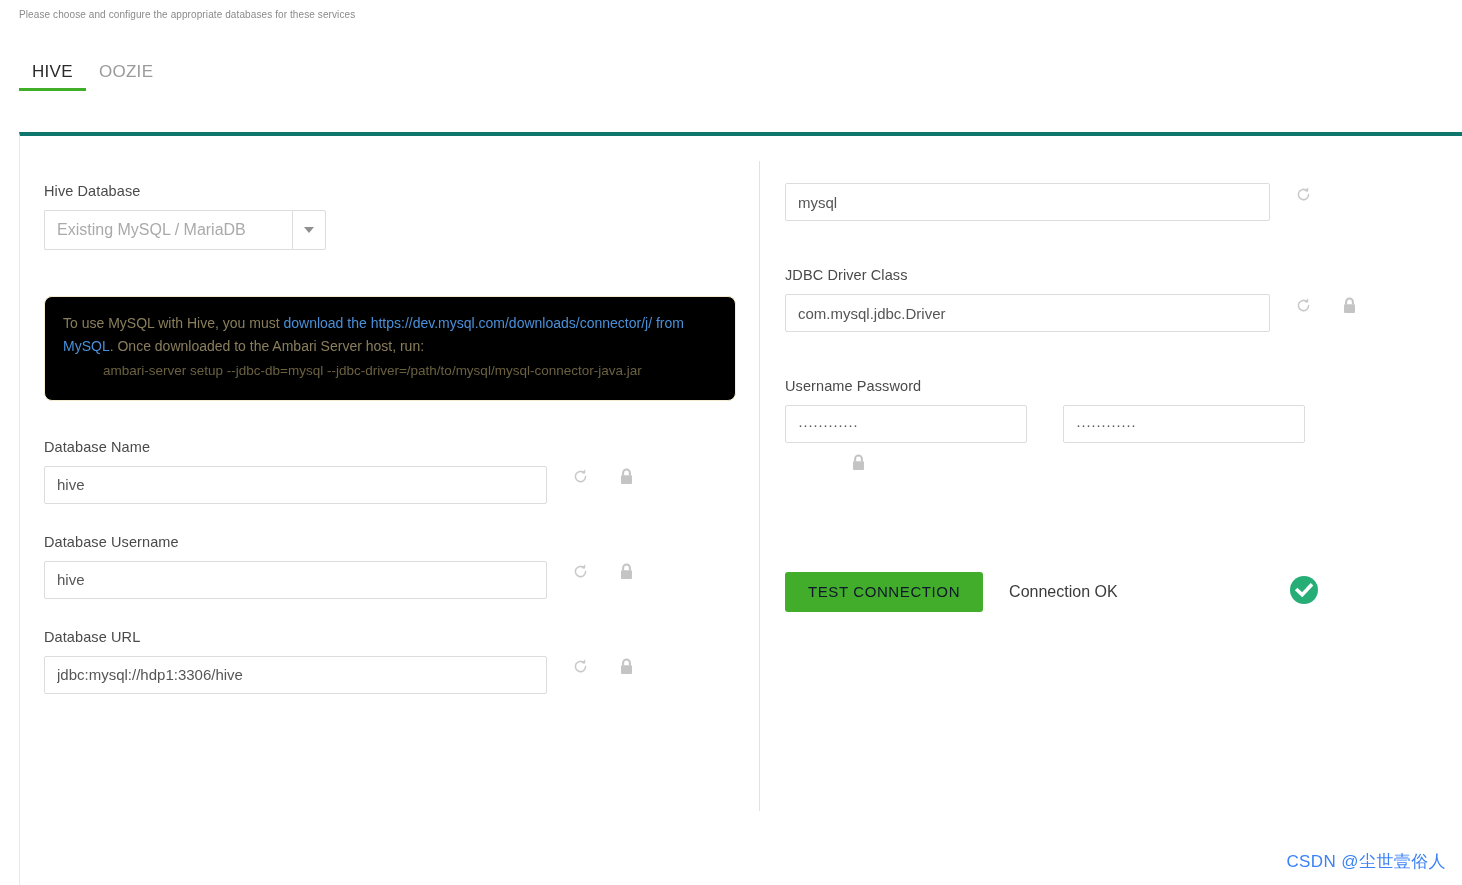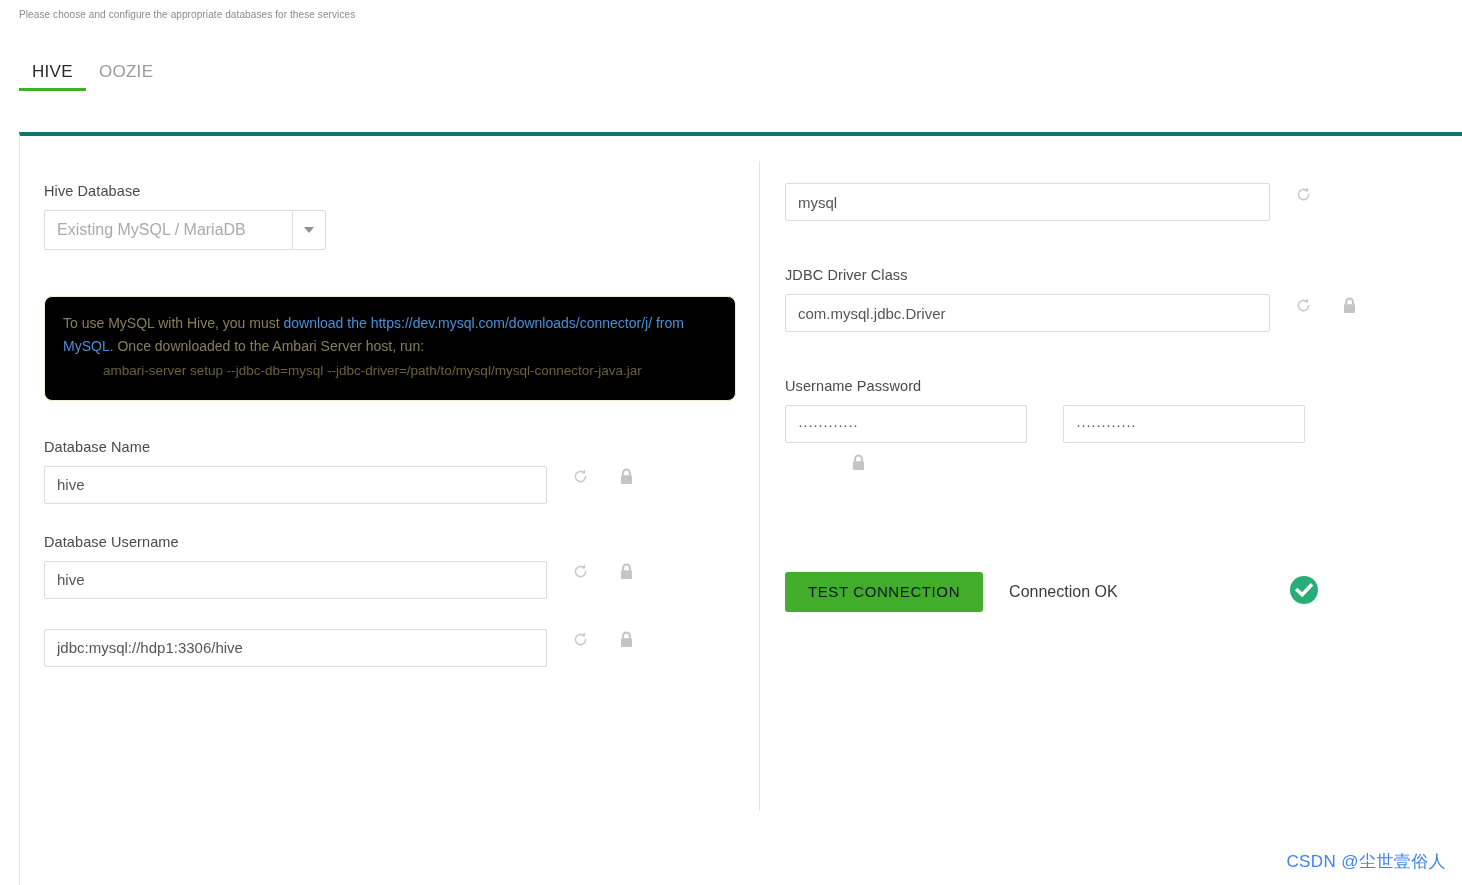--- a/index.html
+++ b/index.html
@@ -321,20 +321,21 @@
           <span class="icon-btn gap-lock">
             <svg width="17" height="19" viewBox="0 0 18 20" aria-hidden="true">
               <path d="M5.4 9V6.2a3.6 3.6 0 0 1 7.2 0V9" fill="none" stroke="#c4c4c4" stroke-width="2.2"></path>
               <rect x="3.2" y="8.6" width="11.6" height="9.4" rx="1" fill="#c4c4c4"></rect>
             </svg>
           </span>
         </div>
       </div>
 
       <div class="field">
+        <div class="field-label">Database URL</div>
         <div class="field-row">
           <input class="text-input input-left" value="jdbc:mysql://hdp1:3306/hive" style="">
           <span class="icon-btn gap-refresh">
             <svg width="17" height="17" viewBox="0 0 20 20" aria-hidden="true">
               <path d="M16 10a6 6 0 1 1-1.8-4.3" fill="none" stroke="#c9c9c9" stroke-width="1.8" stroke-linecap="round"></path>
               <path d="M15.6 1.6 L15.6 6.2 L11 6.2 Z" fill="#c9c9c9"></path>
             </svg>
           </span>
           <span class="icon-btn gap-lock">
             <svg width="17" height="19" viewBox="0 0 18 20" aria-hidden="true">

